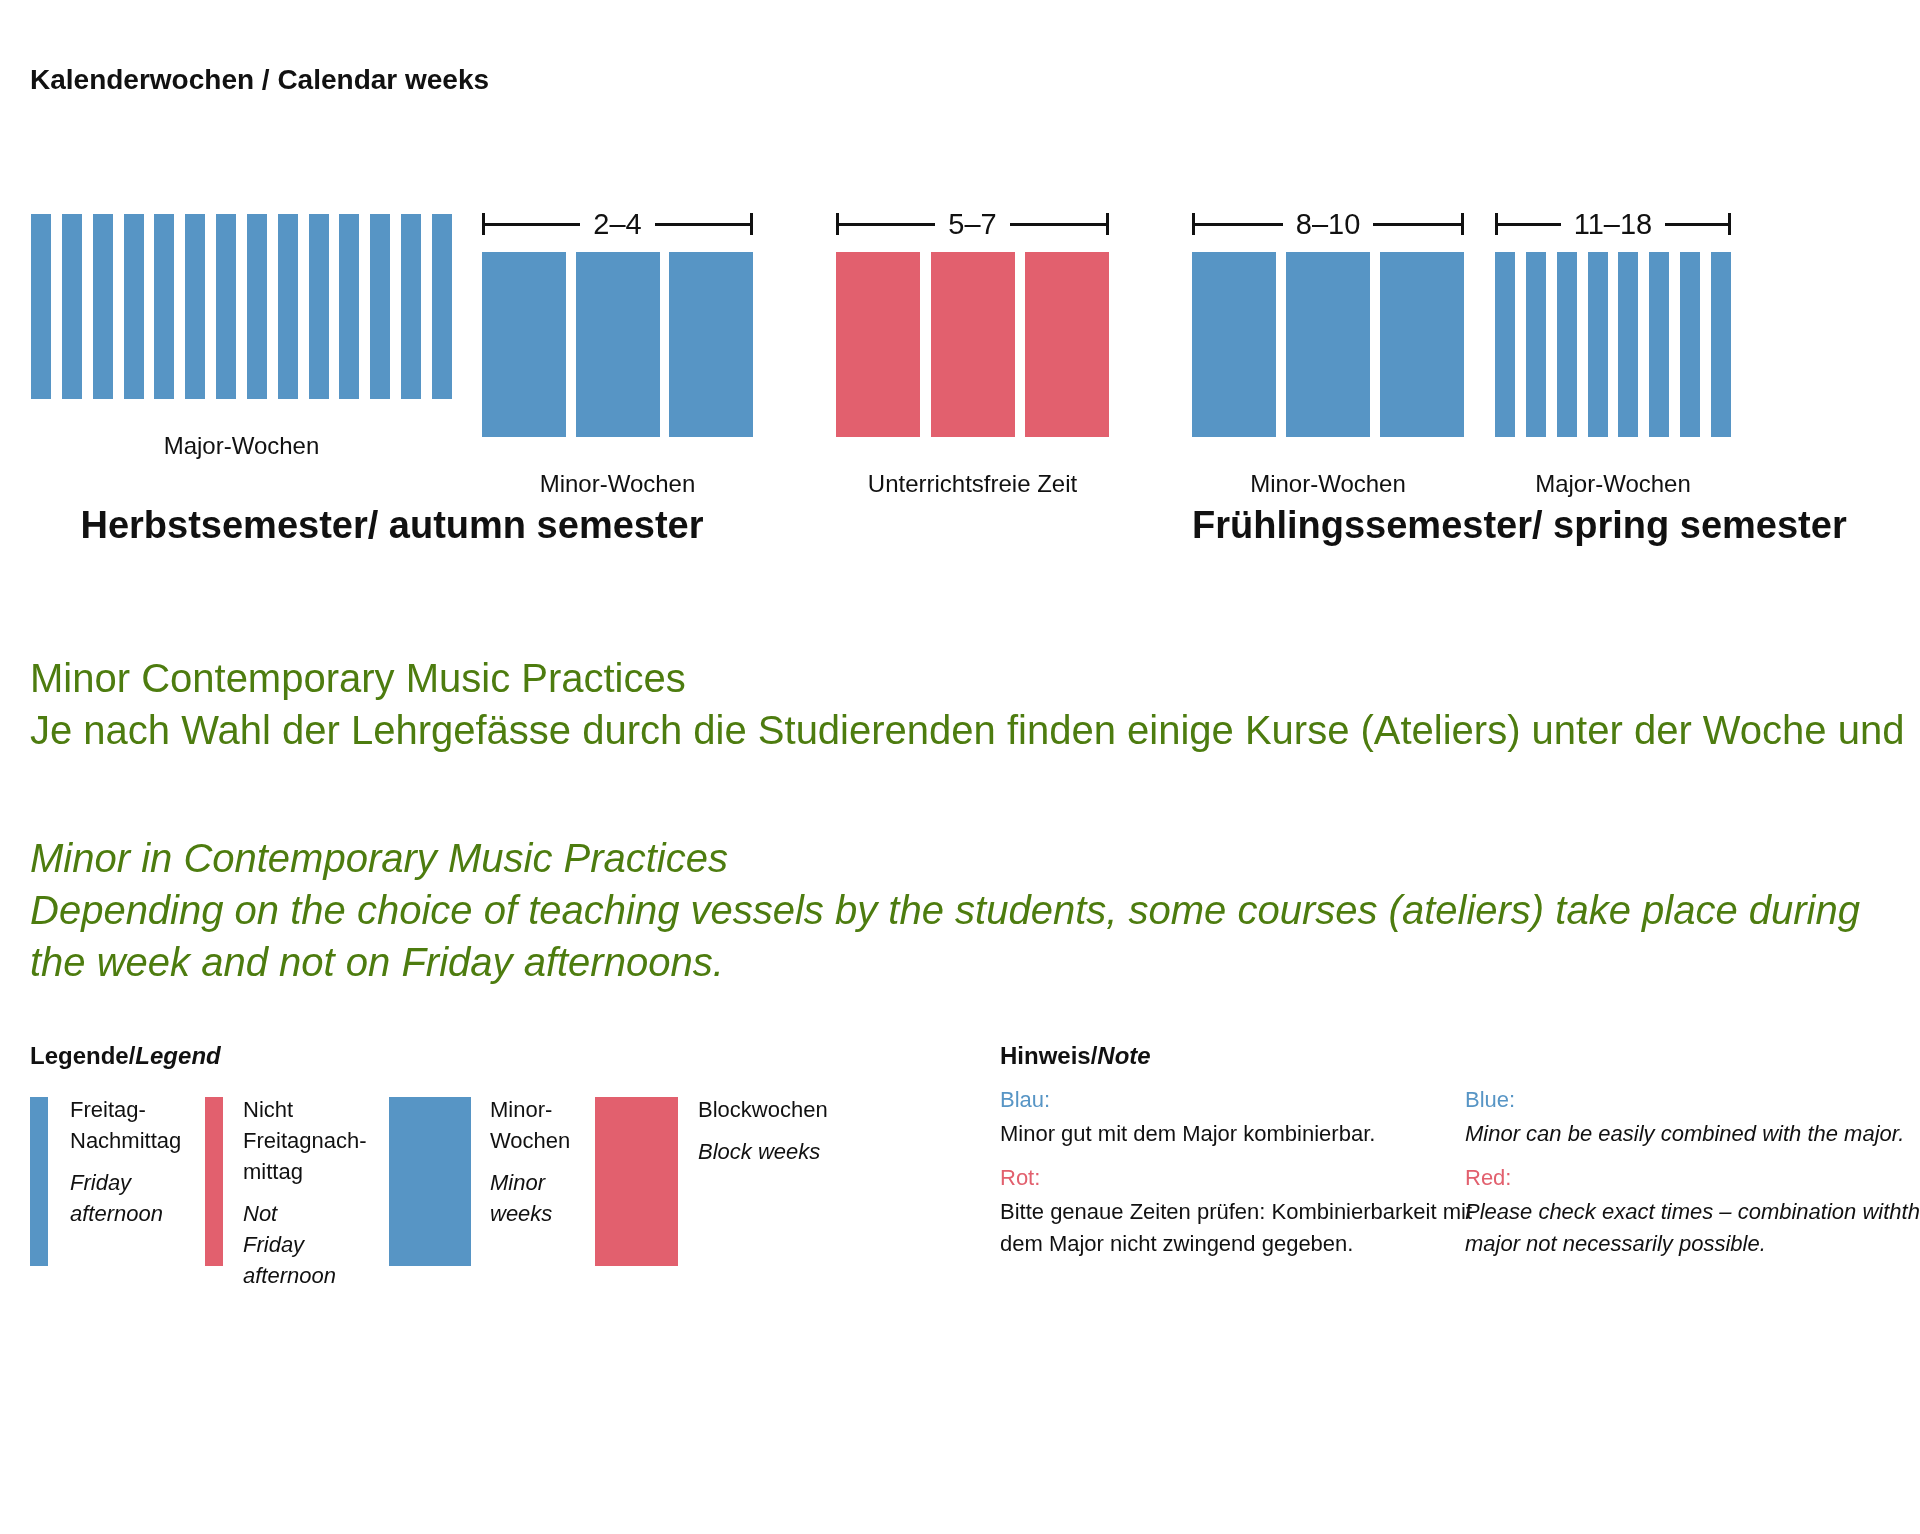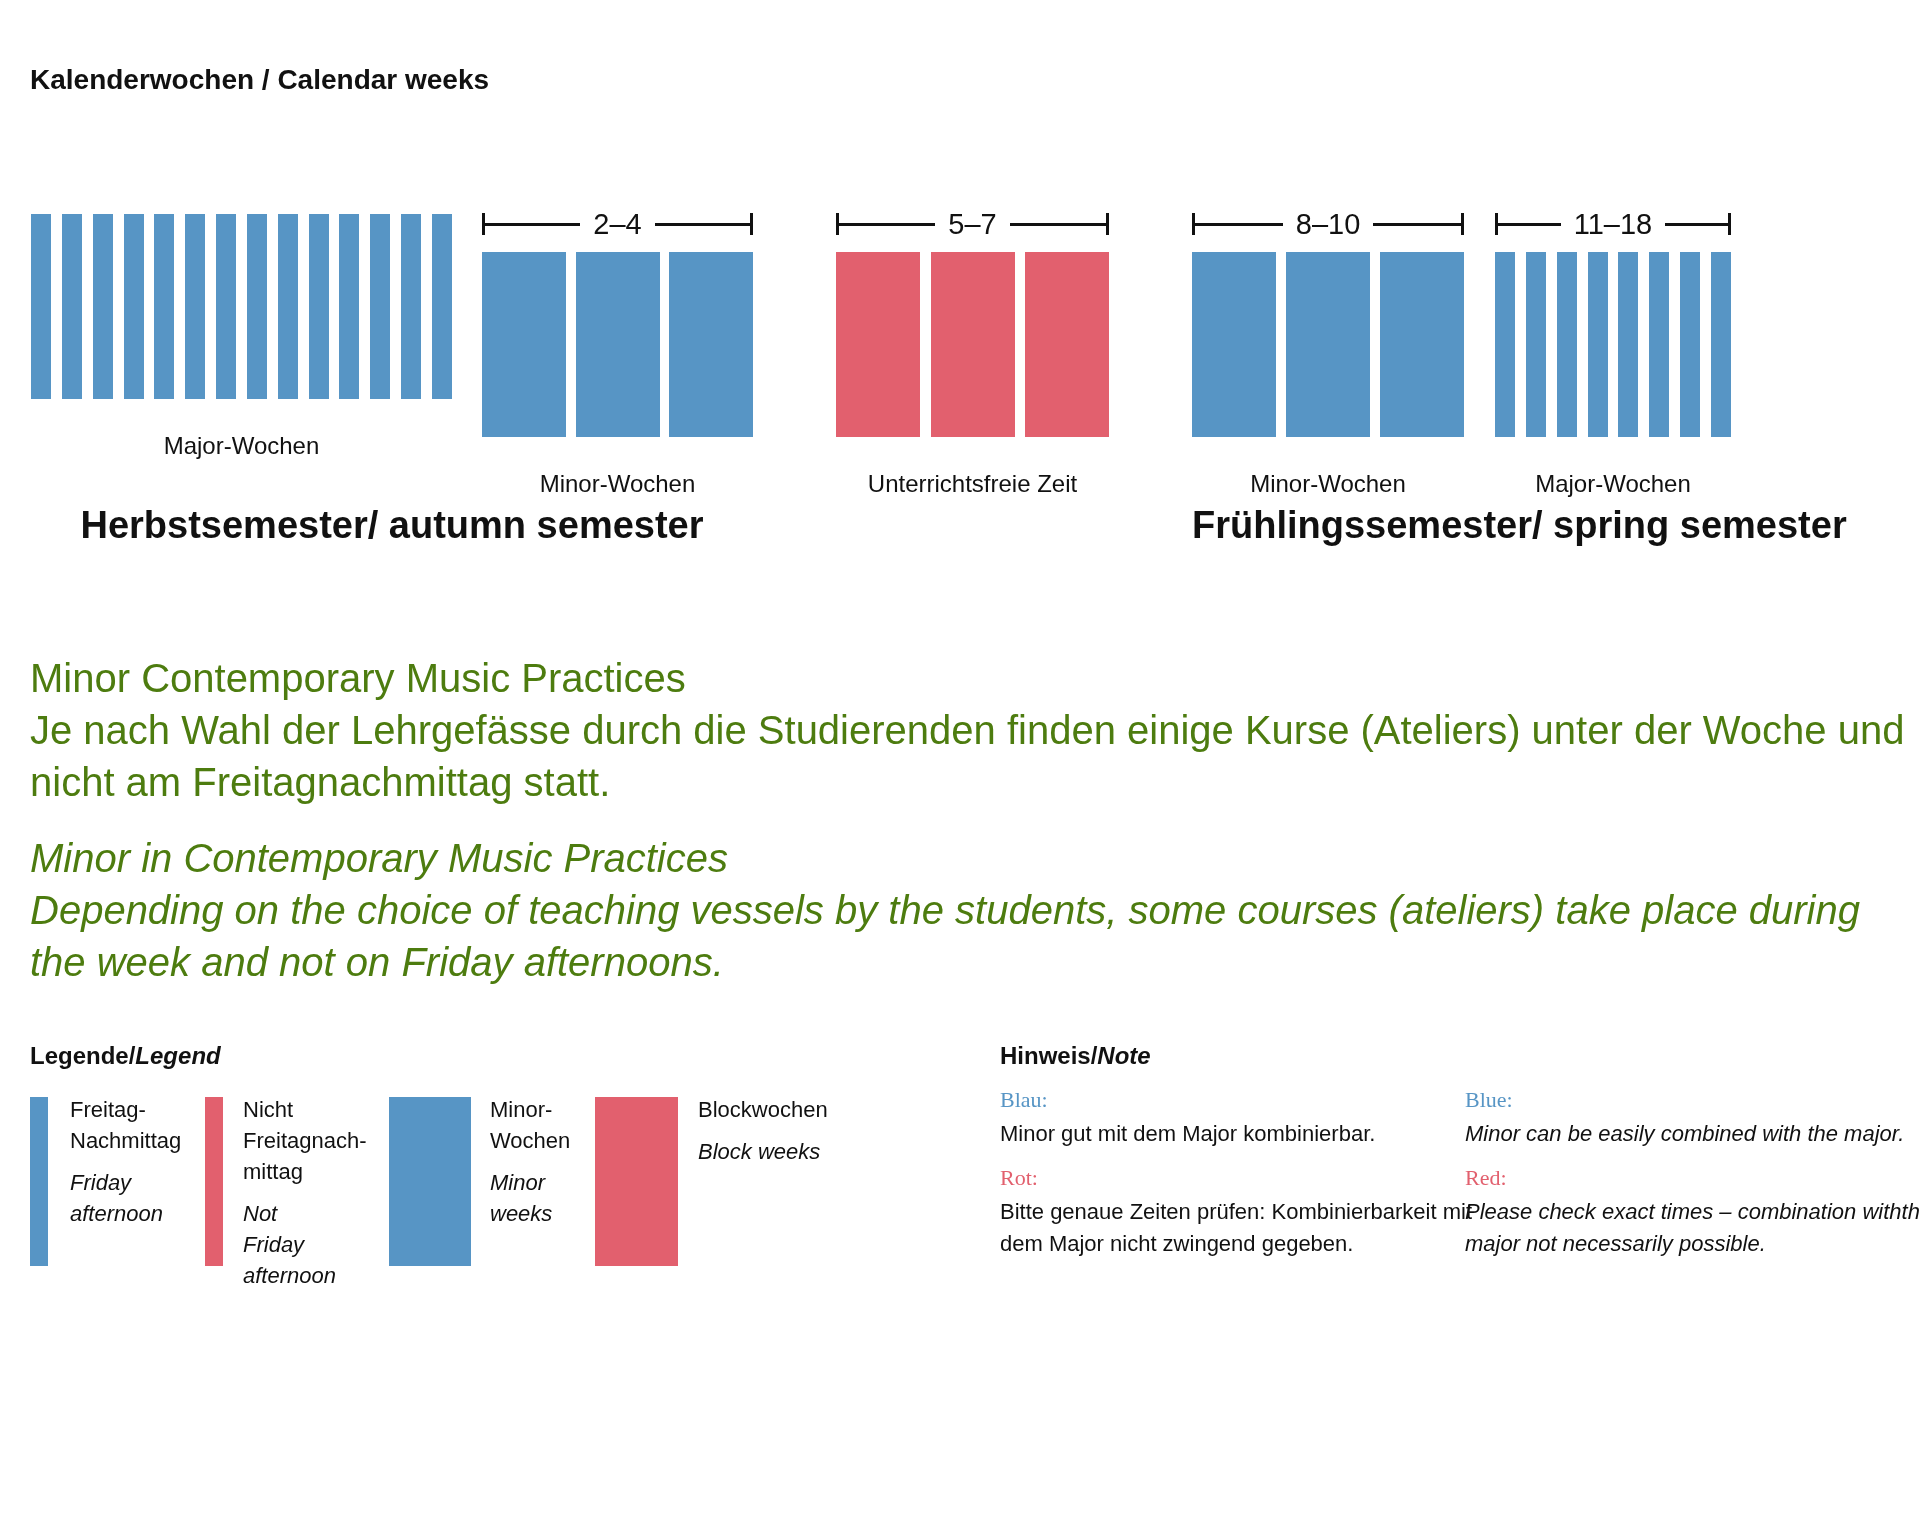--- a/index.html
+++ b/index.html
@@ -44,21 +44,21 @@
   #sw2{left:205px;width:18px;height:169px;}
   #sw3{left:389px;width:82px;height:169px;}
   #sw4{left:595px;width:83px;height:169px;}
   .legend-text{position:absolute;top:1094px;font-size:22px;line-height:31px;white-space:nowrap;}
   #lt1{left:70px;}
   #lt2{left:243px;}
   #lt3{left:490px;}
   #lt4{left:698px;}
   .legend-en{margin-top:11px;font-style:italic;}
   
-  .note-label{position:absolute;font-size:22px;line-height:1;white-space:nowrap;font-family:Liberation Serif, serif;}
+  .note-label{position:absolute;font-size:22px;line-height:1;white-space:nowrap;}
   .note-text{position:absolute;font-size:22px;line-height:32px;white-space:nowrap;color:#111;}
   .blue-text{color:var(--blue);}
   .red-text{color:var(--red);}
   #note-de-blue-label{left:1000px;top:1089px;}
   #note-de-blue-text{left:1000px;top:1118px;}
   #note-de-red-label{left:1000px;top:1167px;}
   #note-de-red-text{left:1000px;top:1196px;}
   #note-en-blue-label{left:1465px;top:1089px;}
   #note-en-blue-text{left:1465px;top:1118px;font-style:italic;}
   #note-en-red-label{left:1465px;top:1167px;}
@@ -160,21 +160,20 @@
     <div class="sublabel">Major-Wochen</div>
   </div>
 
   <div class="semester" id="sem-autumn">Herbstsemester/ autumn semester</div>
   <div class="semester" id="sem-spring">Frühlingssemester/ spring semester</div>
 </div>
 
 <div class="bodytext" id="body-de">
   <div>Minor Contemporary Music Practices</div>
   <div>Je nach Wahl der Lehrgefässe durch die Studierenden finden einige Kurse (Ateliers) unter der Woche und</div>
-  <div>nicht am Freitagnachmittag statt.</div>
 </div>
 <div class="bodytext" id="body-en">
   <div>Minor in Contemporary Music Practices</div>
   <div>Depending on the choice of teaching vessels by the students, some courses (ateliers) take place during</div>
   <div>the week and not on Friday afternoons.</div>
 </div>
 
 <div class="section-title" id="legend-title">
   <span>Legende/</span><span class="italic">Legend</span>
 </div>

